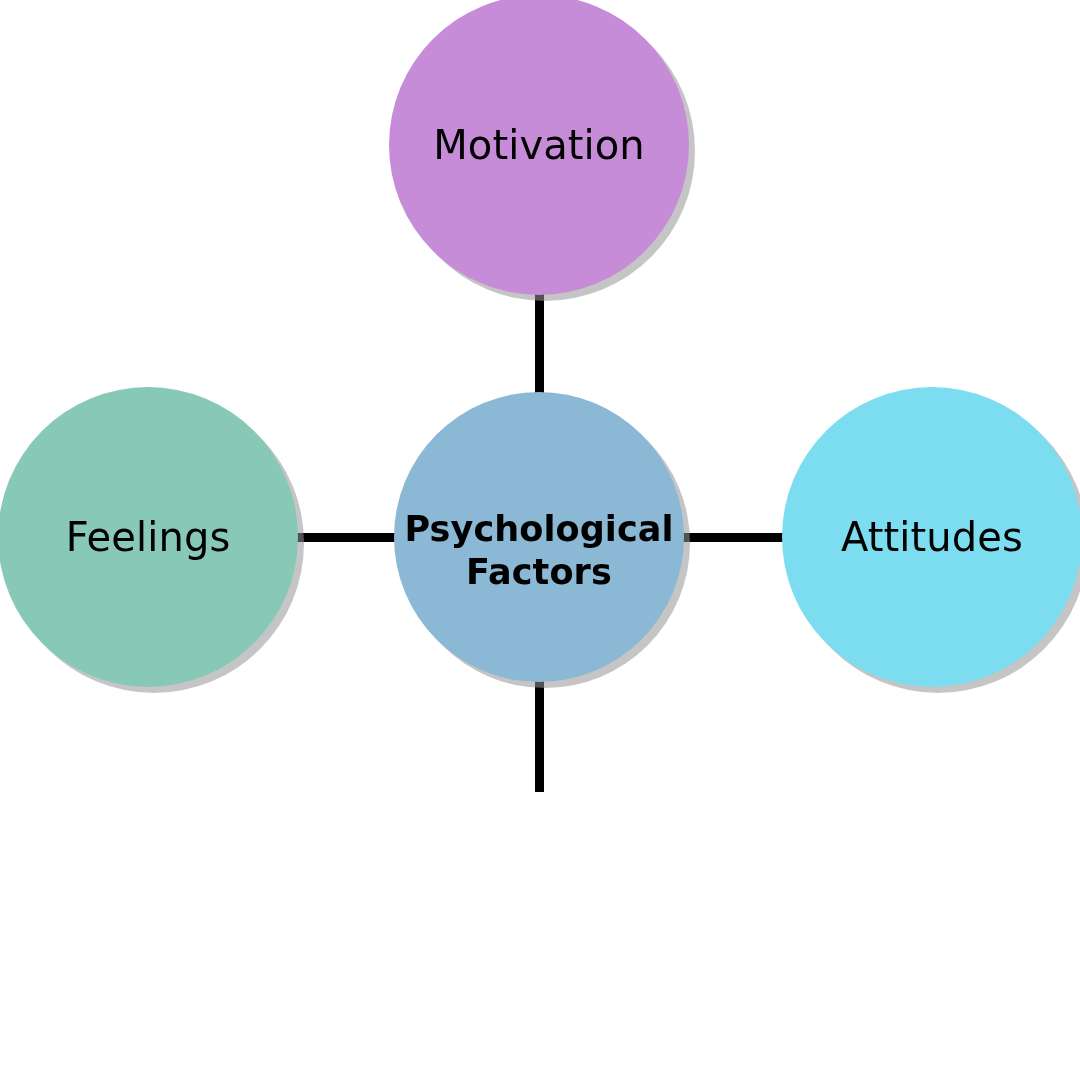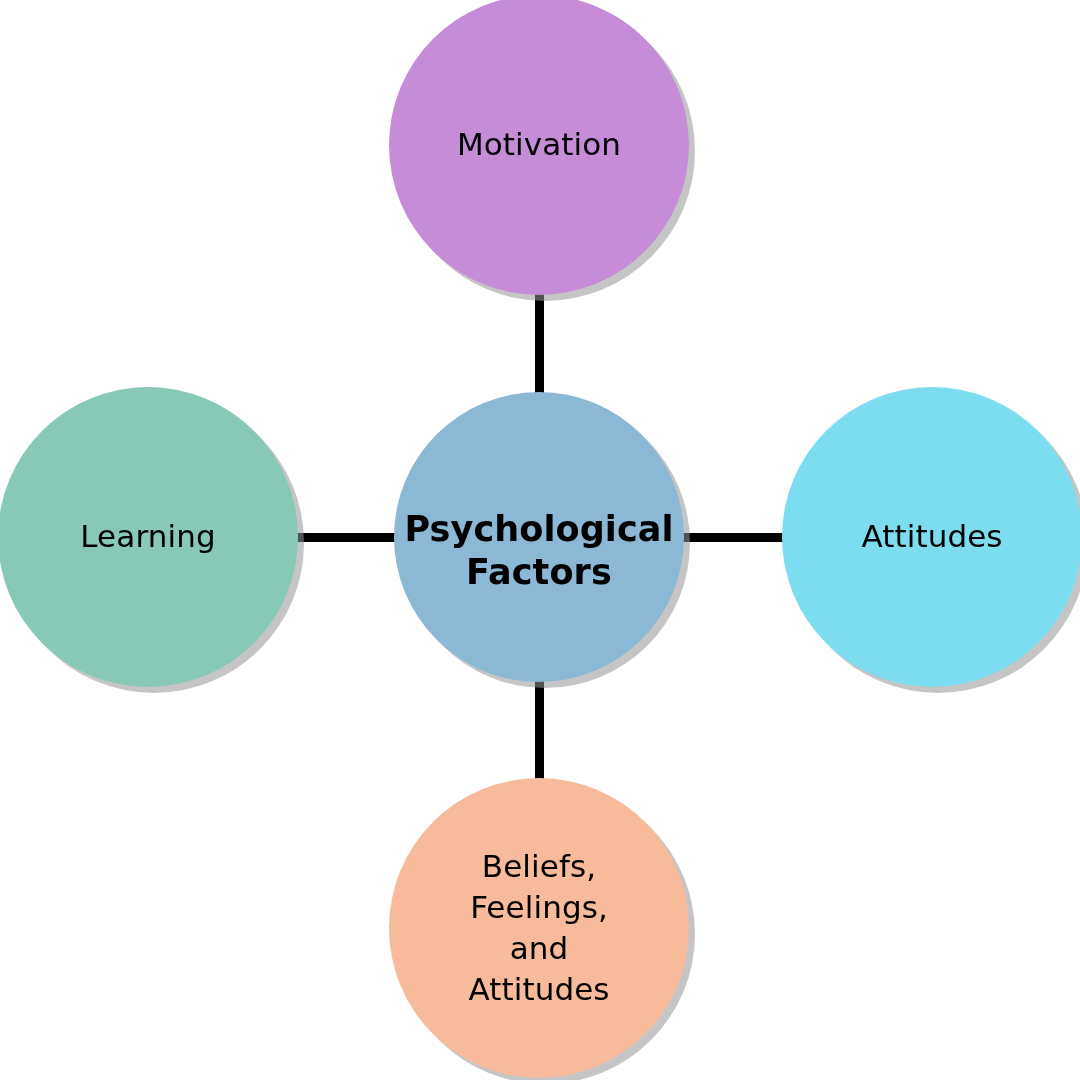--- a/index.html
+++ b/index.html
@@ -48,21 +48,21 @@
   }
 
   .node.center .node-label {
     font-weight: 700;
     font-size: 35px;
     line-height: 1.22;
     margin-top: 27px;
   }
   .node.satellite .node-label {
     font-weight: 400;
-    font-size: 31px;
+    font-size: 40px;
   }
   .node.satellite.multiline .node-label {
     line-height: 1.32;
   }
 </style>
 </head>
 <body>
 
 <div id="canvas" style="background: rgb(255, 255, 255);">
 
@@ -72,32 +72,26 @@
 
   <div class="connector horizontal" style="left: 288px; top: 533px; width: 116px; background: rgb(0, 0, 0);"></div>
 
   <div class="connector horizontal" style="left: 676px; top: 533px; width: 116px; background: rgb(0, 0, 0);"></div>
 
   <div class="node satellite" style="left:389px; top:-5px; width:300px; height:300px; background:#C68CD8;">
     <span class="node-label">Motivation</span>
   </div>
 
   <div class="node satellite" style="left:-2px; top:387px; width:300px; height:300px; background:#87C9B6;">
-    <span class="node-label">Learning</span>
+    <span class="node-label">Feelings</span>
   </div>
 
   <div class="node center" style="left:394px; top:392px; width:290px; height:290px; background:#8BB8D4;">
     <span class="node-label">Psychological
 Factors</span>
   </div>
 
   <div class="node satellite" style="left:782px; top:387px; width:300px; height:300px; background:#7BDDEF;">
     <span class="node-label">Attitudes</span>
   </div>
 
-  <div class="node satellite multiline" style="left:389px; top:778px; width:300px; height:300px; background:#F7BB9B;">
-    <span class="node-label">Beliefs,
-Feelings,
-and
-Attitudes</span>
-  </div>
 
 </div>
 
 </body></html>

